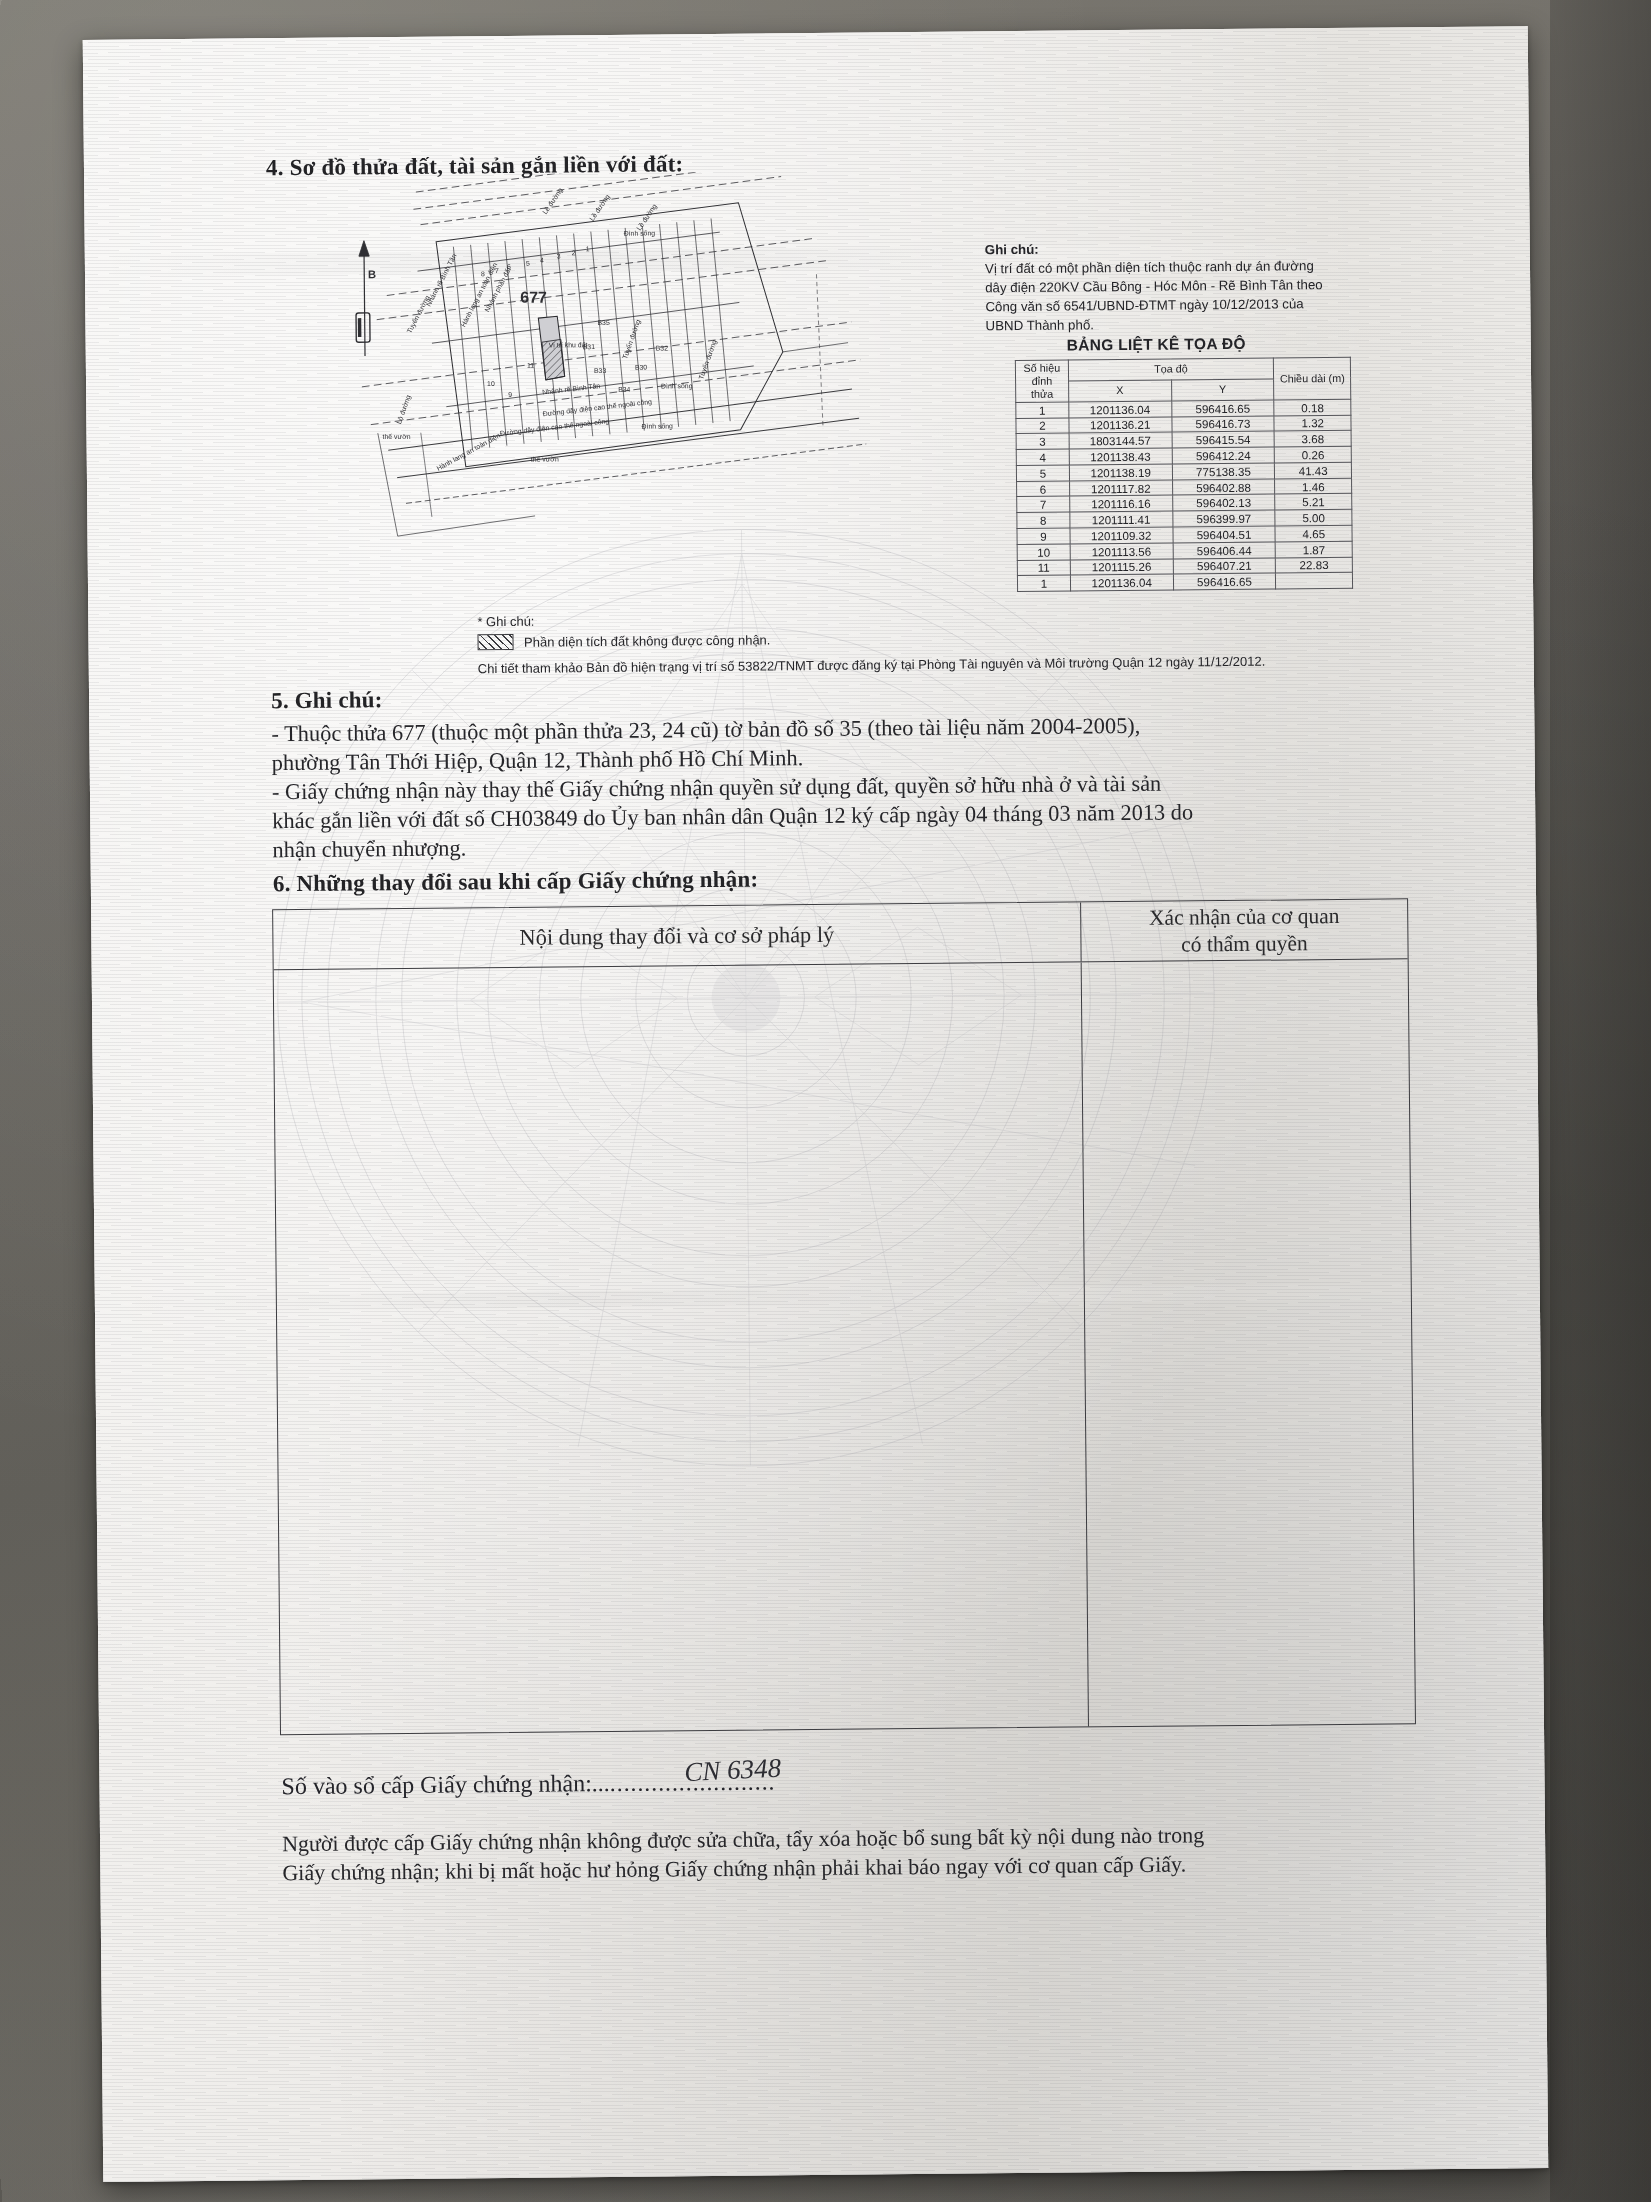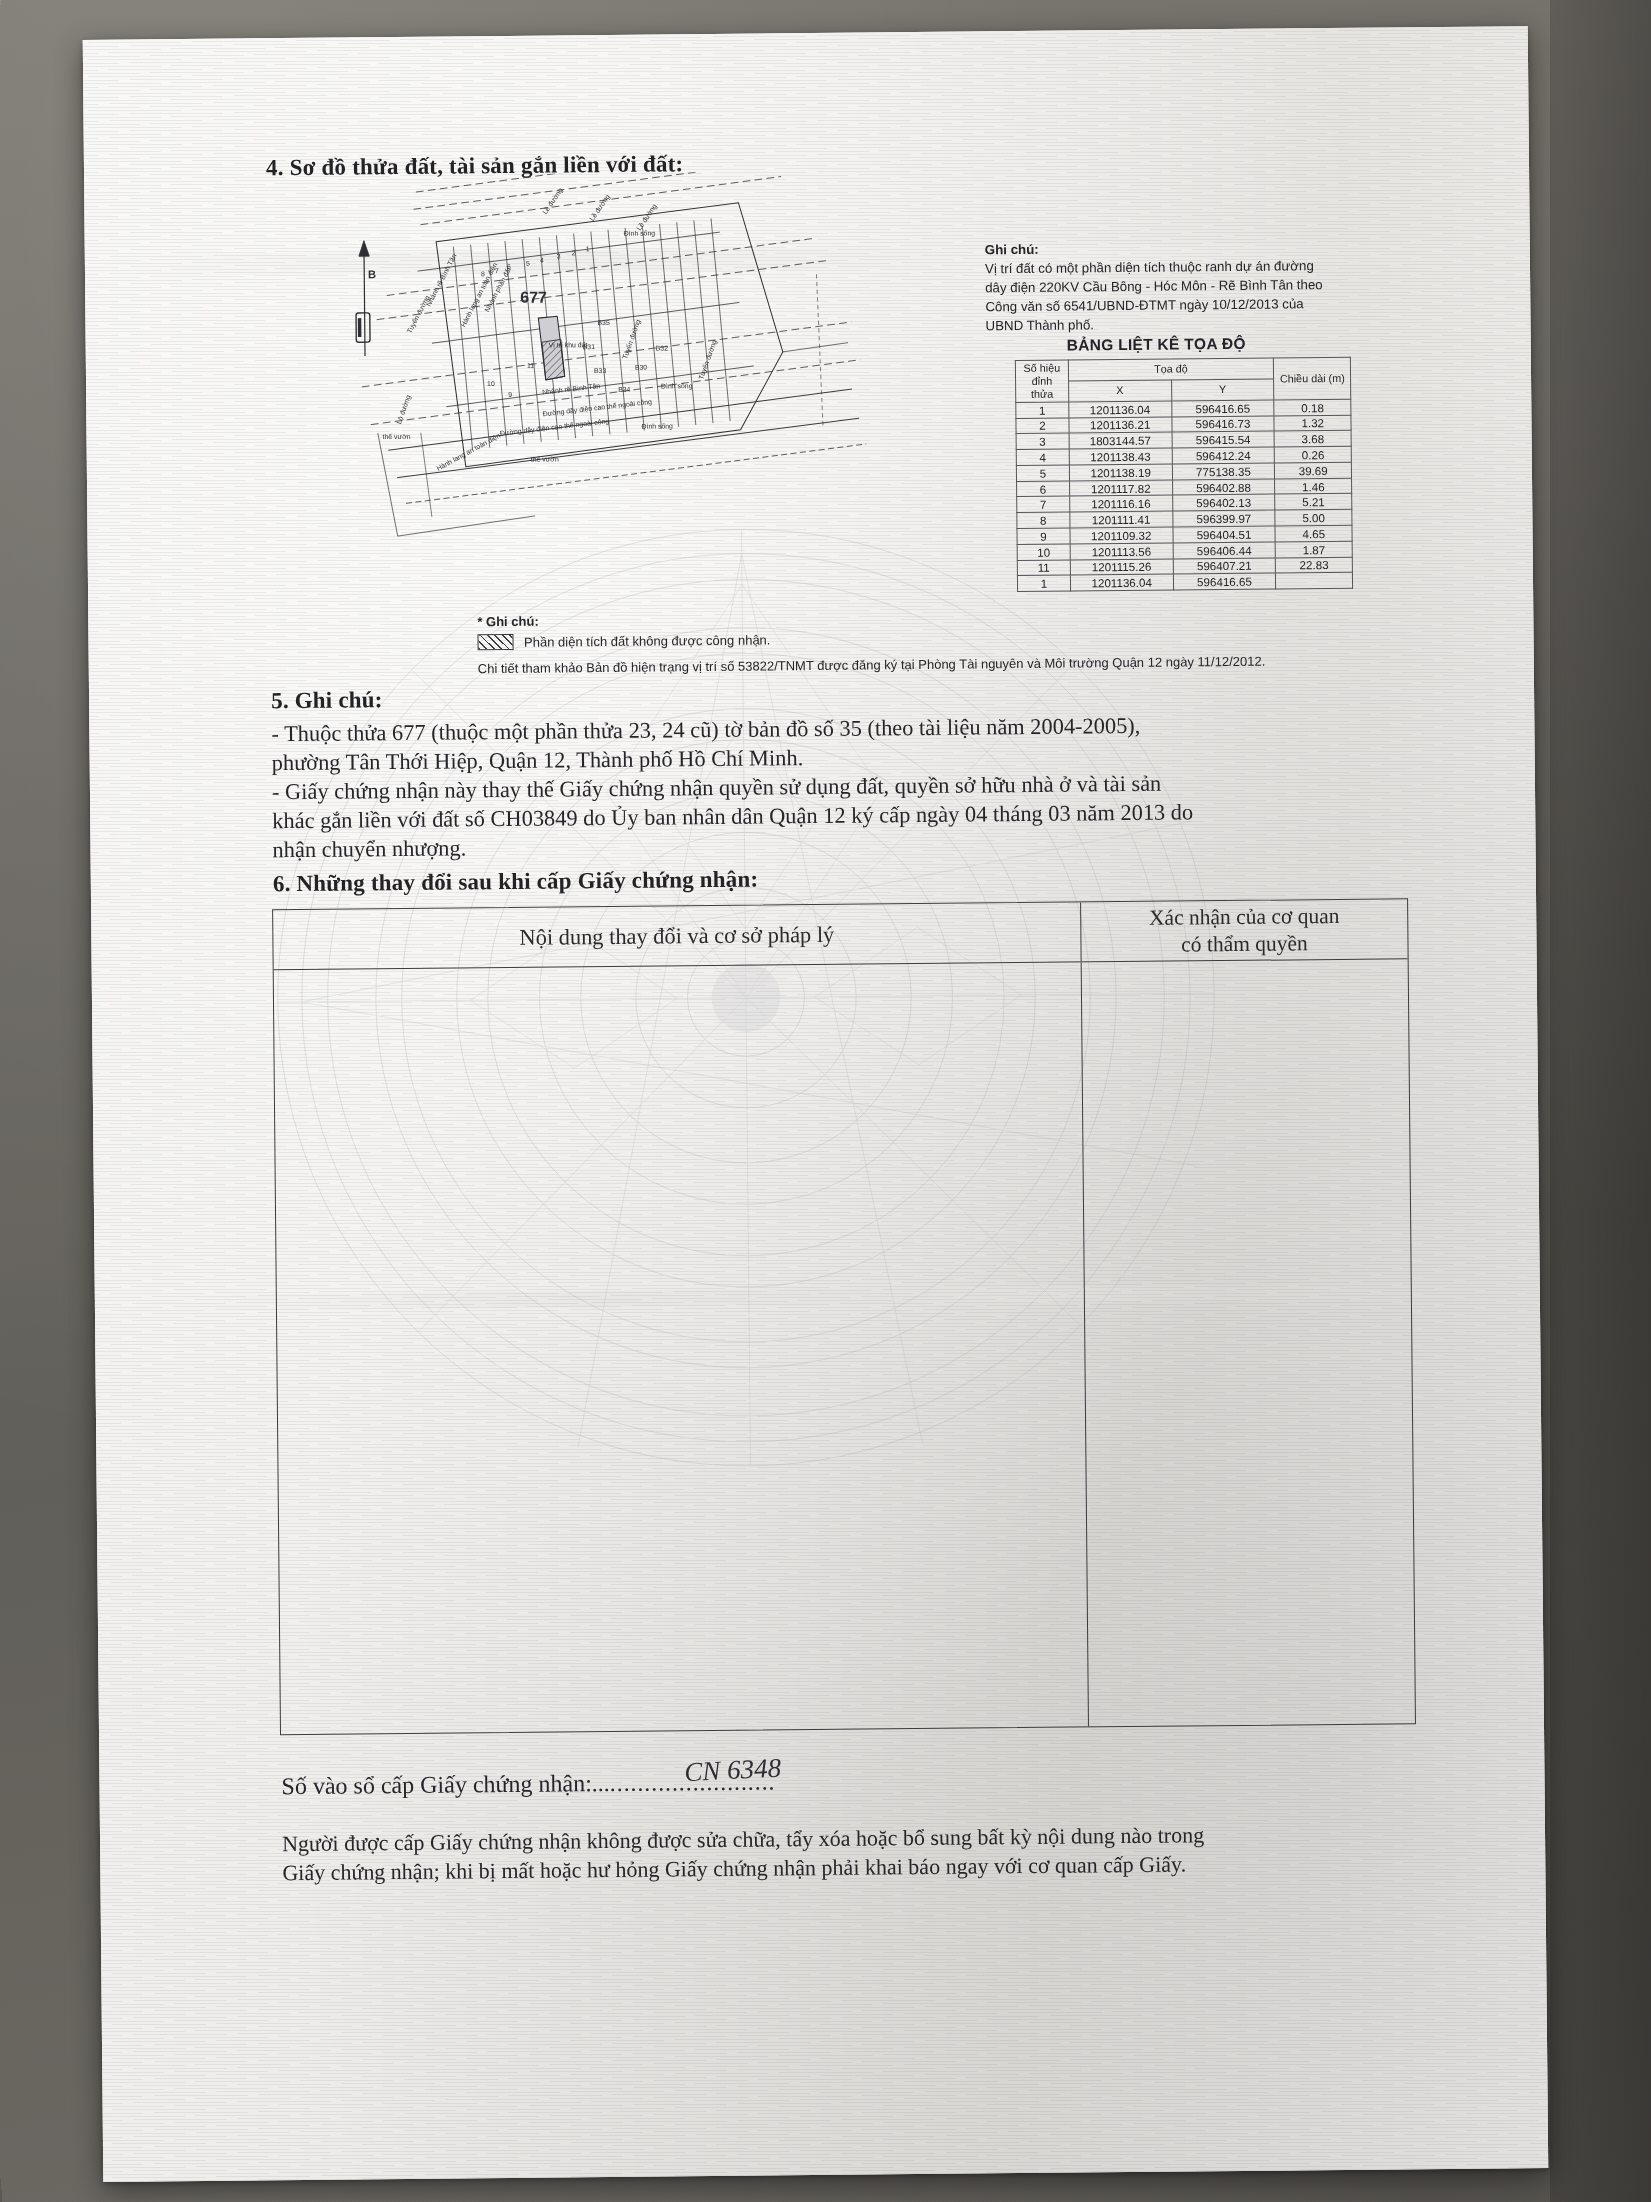--- a/index.html
+++ b/index.html
@@ -151,21 +151,21 @@
   #coord-table td.len{ width:69px;margin-left:6px; }
 
   
   #legend{
     position:absolute;
     left:389px; top:578px;
     font-family:"Liberation Sans", sans-serif;
     font-size:13px;
     color:#26262a;
   }
-  #legend .star{ font-weight:700; }
+  #legend .star{ font-weight:400; }
   .hatchbox{
     display:inline-block;
     width:34px; height:13.8px;
     vertical-align:-2.6px;
     border:0.9px solid #3a3a3e;
     background:repeating-linear-gradient(45deg,#3a3a3e 0 1.3px, rgba(255,255,255,0) 1.3px 5.2px);
   }
   #legend-detail{
     position:absolute;
     left:389px; top:625px;
@@ -437,21 +437,21 @@
             <tr>
               <td class="idx">4</td>
               <td class="xv">1201138.43</td>
               <td class="yv">596412.24</td>
               <td class="len">0.26</td>
             </tr>
             <tr>
               <td class="idx">5</td>
               <td class="xv">1201138.19</td>
               <td class="yv">775138.35</td>
-              <td class="len">39.69</td>
+              <td class="len">41.43</td>
             </tr>
             <tr>
               <td class="idx">6</td>
               <td class="xv">1201117.82</td>
               <td class="yv">596402.88</td>
               <td class="len">1.46</td>
             </tr>
             <tr>
               <td class="idx">7</td>
               <td class="xv">1201116.16</td>

